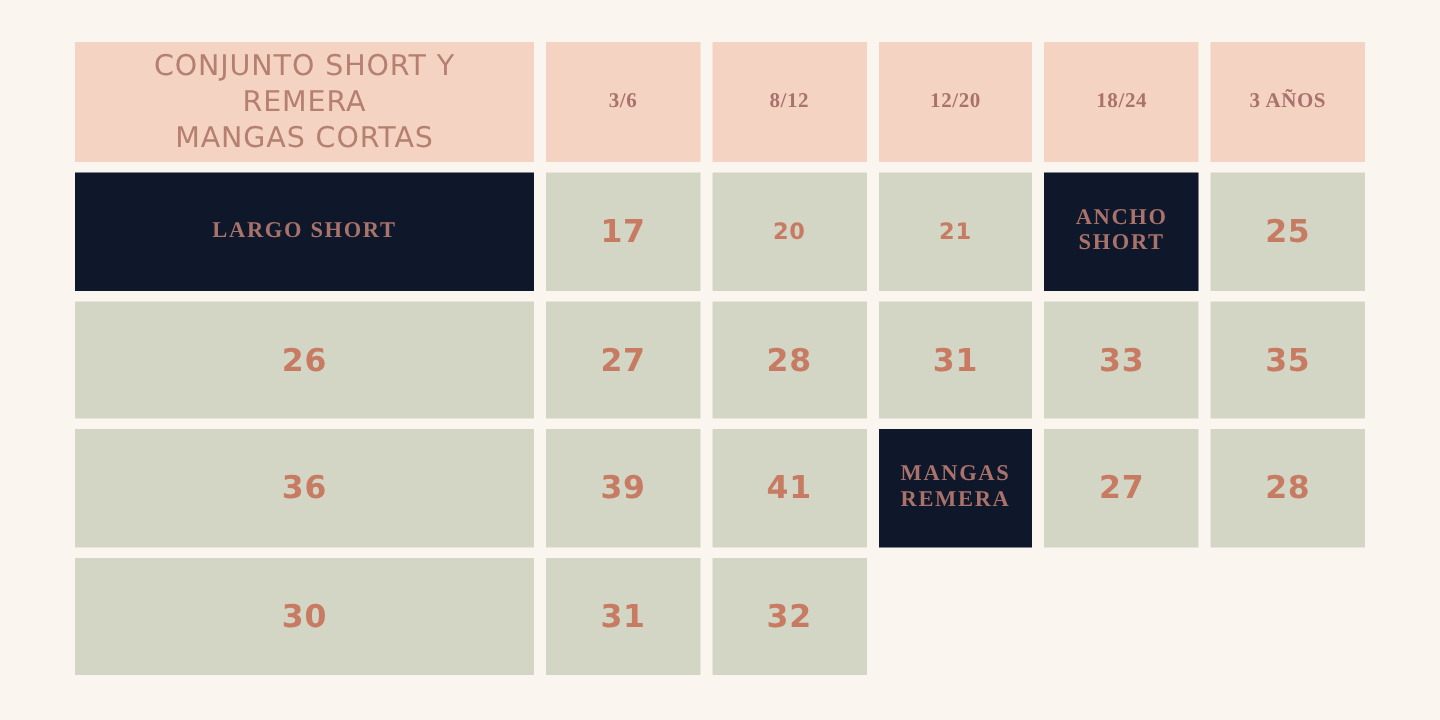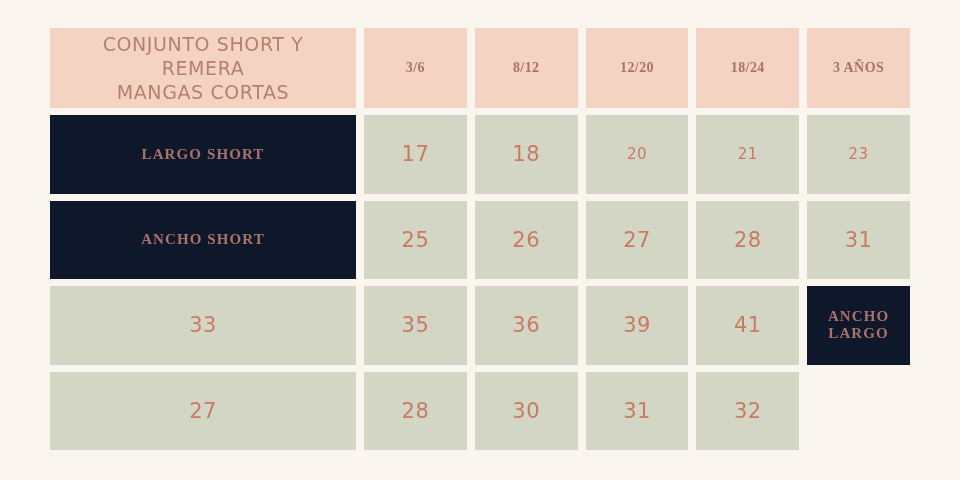--- a/index.html
+++ b/index.html
@@ -80,21 +80,21 @@
     letter-spacing: 1.1px;
   }
 
   
   .value-cell {
     background: #d3d6c4;
   }
   .value-text {
     color: #c77b63;
     font-family: "DejaVu Sans", sans-serif;
-    font-weight: 400;
+    font-weight: 700;
     font-size: 21px;
     letter-spacing: 0.5px;
   }
   .value-text.small {
     font-size: 15px;
   }
 </style>
 </head>
 <body>
 
@@ -122,30 +122,24 @@
       <span class="head-text">3 AÑOS</span>
     </div>
 
     <div class="cell label-cell">
       <span class="label-text">LARGO SHORT</span>
     </div>
     <div class="cell value-cell">
       <span class="value-text">17</span>
     </div>
     <div class="cell value-cell">
-      <span class="value-text">18</span>
-    </div>
-    <div class="cell value-cell">
       <span class="value-text small">20</span>
     </div>
     <div class="cell value-cell">
       <span class="value-text small">21</span>
-    </div>
-    <div class="cell value-cell">
-      <span class="value-text small">23</span>
     </div>
 
     <div class="cell label-cell">
       <span class="label-text">ANCHO SHORT</span>
     </div>
     <div class="cell value-cell">
       <span class="value-text">25</span>
     </div>
     <div class="cell value-cell">
       <span class="value-text">26</span>
@@ -170,21 +164,21 @@
       <span class="value-text">36</span>
     </div>
     <div class="cell value-cell">
       <span class="value-text">39</span>
     </div>
     <div class="cell value-cell">
       <span class="value-text">41</span>
     </div>
 
     <div class="cell label-cell">
-      <span class="label-text">ANCHO LARGO</span>
+      <span class="label-text">MANGAS REMERA</span>
     </div>
     <div class="cell value-cell">
       <span class="value-text">27</span>
     </div>
     <div class="cell value-cell">
       <span class="value-text">28</span>
     </div>
     <div class="cell value-cell">
       <span class="value-text">30</span>
     </div>

